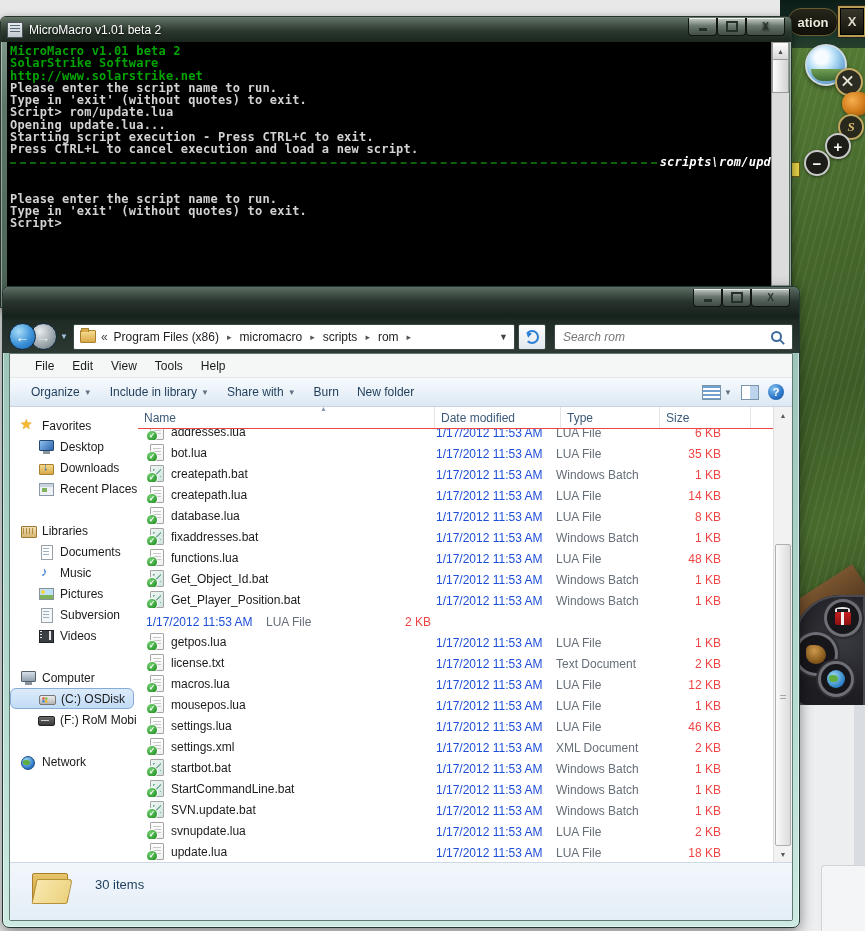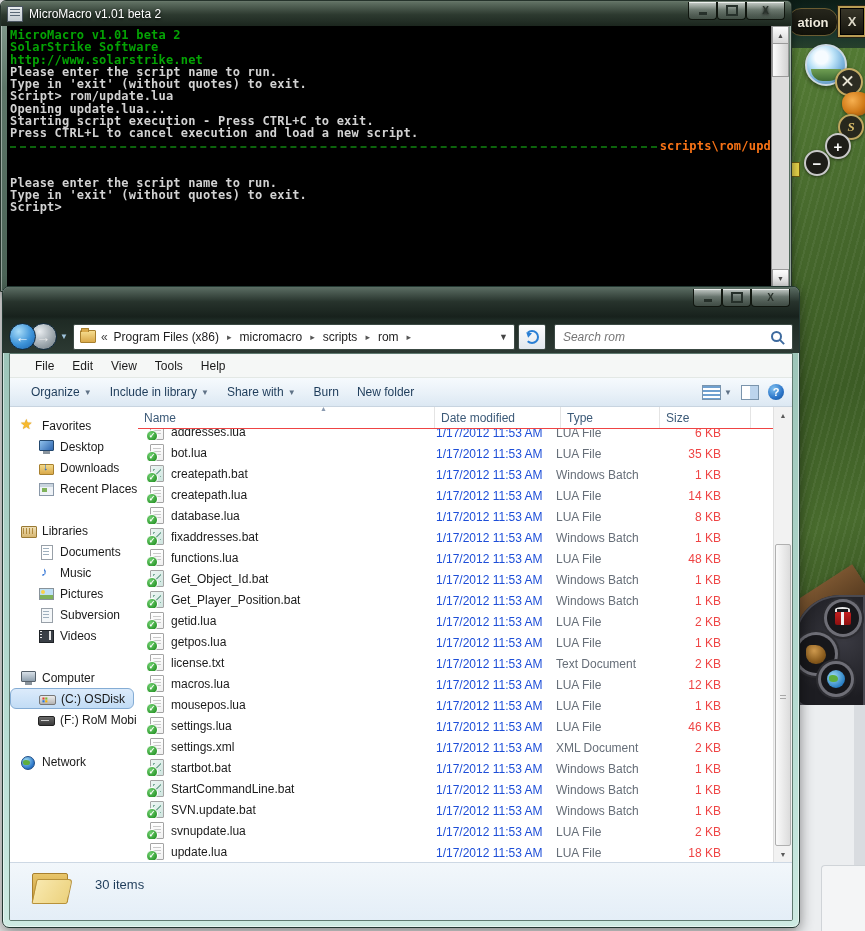--- a/index.html
+++ b/index.html
@@ -37,37 +37,37 @@
   .g-gift i{width:16px;height:13px;background:linear-gradient(#c42020,#8e1010);position:relative;border-radius:2px;}
   .g-gift i::before{content:"";position:absolute;left:6px;top:0;width:3px;height:100%;background:#f2f2f2;}
   .g-gift i::after{content:"";position:absolute;left:0;top:-5px;width:15px;height:5px;border-radius:50% 50% 0 0;border:2px solid #e8e8e8;border-bottom:none;box-sizing:border-box;}
   .g-bag{left:17px;top:635px;width:38px;height:38px;}
   .g-bag i{width:20px;height:19px;border-radius:30% 60% 55% 55%;background:radial-gradient(circle at 40% 30%,#cf9a4e,#8a5c1e 60%,#5a3a10);}
   .g-globe{left:41px;top:664px;width:30px;height:30px;}
   .g-globe i{width:18px;height:18px;border-radius:50%;background:radial-gradient(circle at 35% 35%,#9fdcf2,#2a7fc4 70%,#14507e);position:relative;overflow:hidden;}
   .g-globe i::after{content:"";position:absolute;left:2px;top:5px;width:9px;height:7px;border-radius:40% 60% 50% 50%;background:#5fae3f;}
 
   
-  .console{position:absolute;left:0;top:0;width:790px;height:290px;z-index:2;border-radius:6px 6px 0 0;
+  .console{position:absolute;left:0;top:16px;width:790px;height:290px;z-index:2;border-radius:6px 6px 0 0;
     background:linear-gradient(180deg,#8aa295,#5d7668 30%,#4a6255);border:1px solid #25332b;box-shadow:inset 0 0 0 1px rgba(255,255,255,.4),0 3px 10px rgba(0,0,0,.5);}
   .c-title{position:relative;height:25px;border-radius:5px 5px 0 0;background:linear-gradient(180deg,rgba(96,112,98,.9),rgba(40,52,42,.95) 55%,rgba(22,32,24,.95));display:flex;align-items:center;padding:0 6px;color:#fff;font-size:12px;text-shadow:0 1px 3px #000;}
   .c-appicon{width:14px;height:14px;background:linear-gradient(#e8ecef,#c2cad0);border:1px solid #4a5560;margin-right:6px;position:relative;flex:0 0 14px;}
   .c-appicon::after{content:"";position:absolute;left:2px;top:2px;right:2px;height:8px;background:repeating-linear-gradient(180deg,#5a6876 0 1px,transparent 1px 3px);}
   .capbtns{position:absolute;right:6px;top:0;display:flex;}
   .capbtn{height:17px;margin-top:1px;border:1px solid #10160f;border-top:none;background:linear-gradient(180deg,rgba(255,255,255,.65),rgba(190,200,195,.35) 45%,rgba(120,135,125,.35));border-radius:0 0 4px 4px;display:flex;align-items:center;justify-content:center;color:#2a332c;font-size:10px;font-weight:bold;width:27px;box-shadow:inset 0 1px 0 rgba(255,255,255,.7);}
   .capbtn .mini{width:8px;height:3px;background:#26302a;margin-top:6px;}
   .capbtn .maxi{width:8px;height:7px;border:2px solid #26302a;}
   .capbtn.close{width:37px;}
   .c-body{position:absolute;left:6px;right:2px;top:25px;bottom:4px;display:flex;background:#000;}
   .c-text{flex:1;overflow:hidden;padding:3px 0 0 3px;font-family:"DejaVu Sans Mono",monospace;font-size:12px;font-weight:bold;line-height:12.3px;letter-spacing:.2px;white-space:pre;}
   .cline.g{color:#04a304;}
   .cline.w{color:#d2d2d2;}
   .csep{display:flex;align-items:center;height:12.3px;}
   .csep .dash{flex:1;border-bottom:2px dashed #0c630c;margin-top:2px;}
-  .csep .ypath{color:#f97316;margin-left:3px;white-space:nowrap;}
+  .csep .ypath{color:#ffffff;margin-left:3px;white-space:nowrap;font-style:italic;}
   .cscroll{width:17px;background:#dcdcdc;border-left:1px solid #8a8a8a;position:relative;}
   .sb-btn{height:16px;background:linear-gradient(180deg,#fdfdfd,#d8d8d8);border:1px solid #9a9a9a;display:flex;align-items:center;justify-content:center;font-size:7px;color:#4a4a4a;}
   .cscroll .thumb{position:absolute;left:0;right:0;top:17px;height:32px;background:linear-gradient(90deg,#fdfdfd,#d2d2d2);border:1px solid #9a9a9a;}
   .cscroll .down{position:absolute;bottom:0;left:0;right:0;}
 
   
   .explorer{position:absolute;left:2px;top:286px;width:796px;height:640px;z-index:3;border-radius:7px;
     background:linear-gradient(180deg,#55685e,#9cc4b8 8%,#b8ded4 70%,#cdeae2);border:1px solid #233832;box-shadow:inset 0 0 0 1px rgba(255,255,255,.5),0 4px 14px rgba(0,0,0,.45);}
   .e-title{position:relative;height:33px;border-radius:6px 6px 0 0;background:linear-gradient(180deg,#5c6e64,#27332c 45%,#17211c 90%,#1d2a24);}
   .e-title .capbtns{top:1px;right:9px;}
@@ -460,24 +460,20 @@
               <div class="frow" data-interactable="true">
                 <span class="cell name" data-interactable="false">
                   <span class="fic bat" data-interactable="false"></span>
                   <span data-interactable="false">Get_Player_Position.bat</span>
                 </span>
                 <span class="cell date" data-interactable="false">1/17/2012 11:53 AM</span>
                 <span class="cell type" data-interactable="false">Windows Batch File</span>
                 <span class="cell size" data-interactable="false">1 KB</span>
               </div>
               <div class="frow" data-interactable="true">
-                <span class="cell name" data-interactable="false">
-                  <span class="fic lua" data-interactable="false"></span>
-                  <span data-interactable="false">getid.lua</span>
-                </span>
                 <span class="cell date" data-interactable="false">1/17/2012 11:53 AM</span>
                 <span class="cell type" data-interactable="false">LUA File</span>
                 <span class="cell size" data-interactable="false">2 KB</span>
               </div>
               <div class="frow" data-interactable="true">
                 <span class="cell name" data-interactable="false">
                   <span class="fic lua" data-interactable="false"></span>
                   <span data-interactable="false">getpos.lua</span>
                 </span>
                 <span class="cell date" data-interactable="false">1/17/2012 11:53 AM</span>

